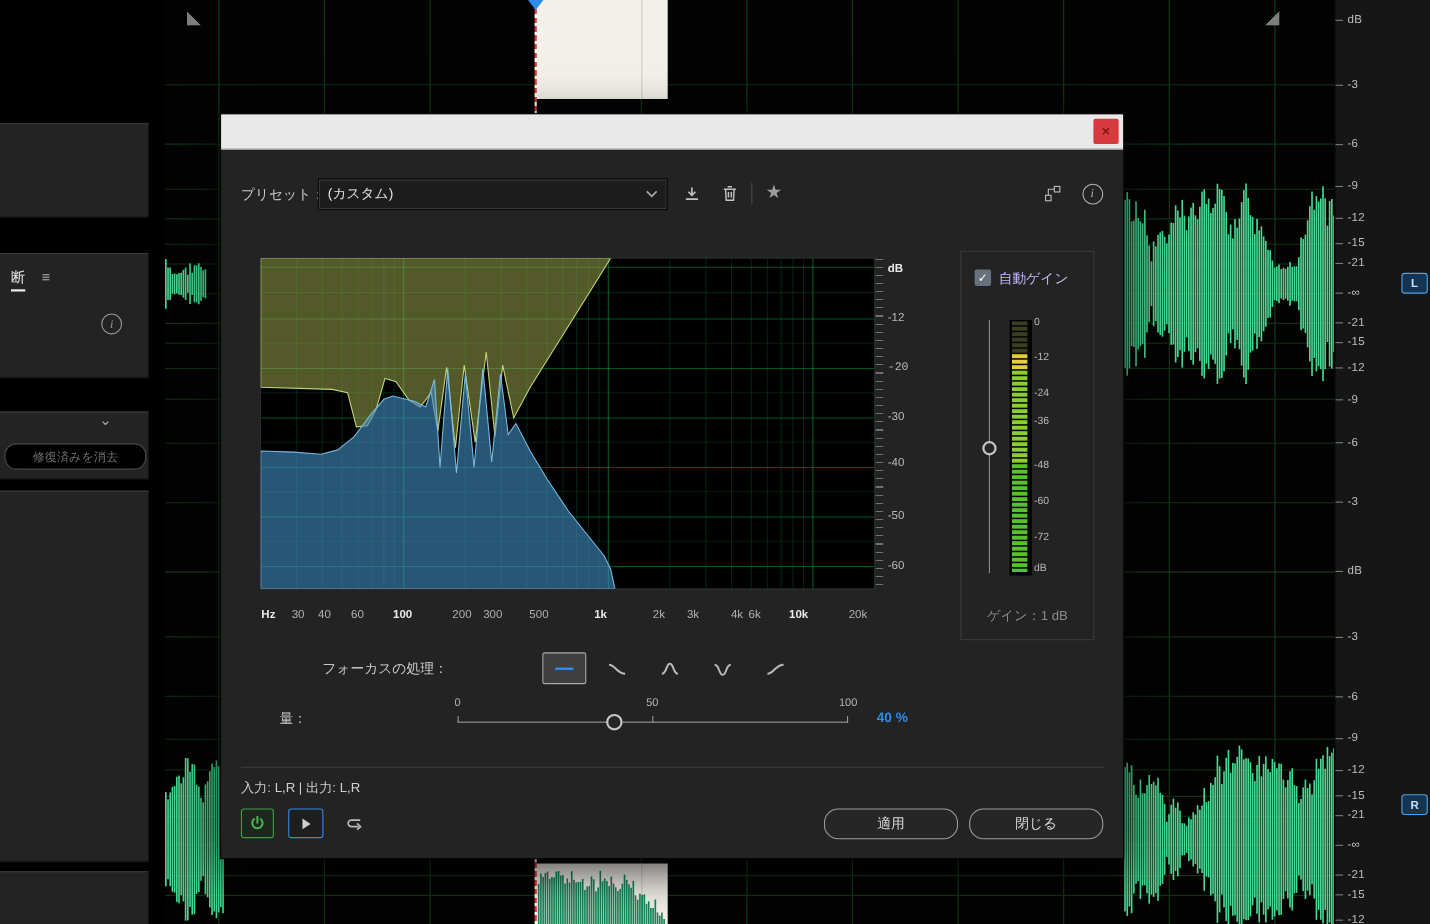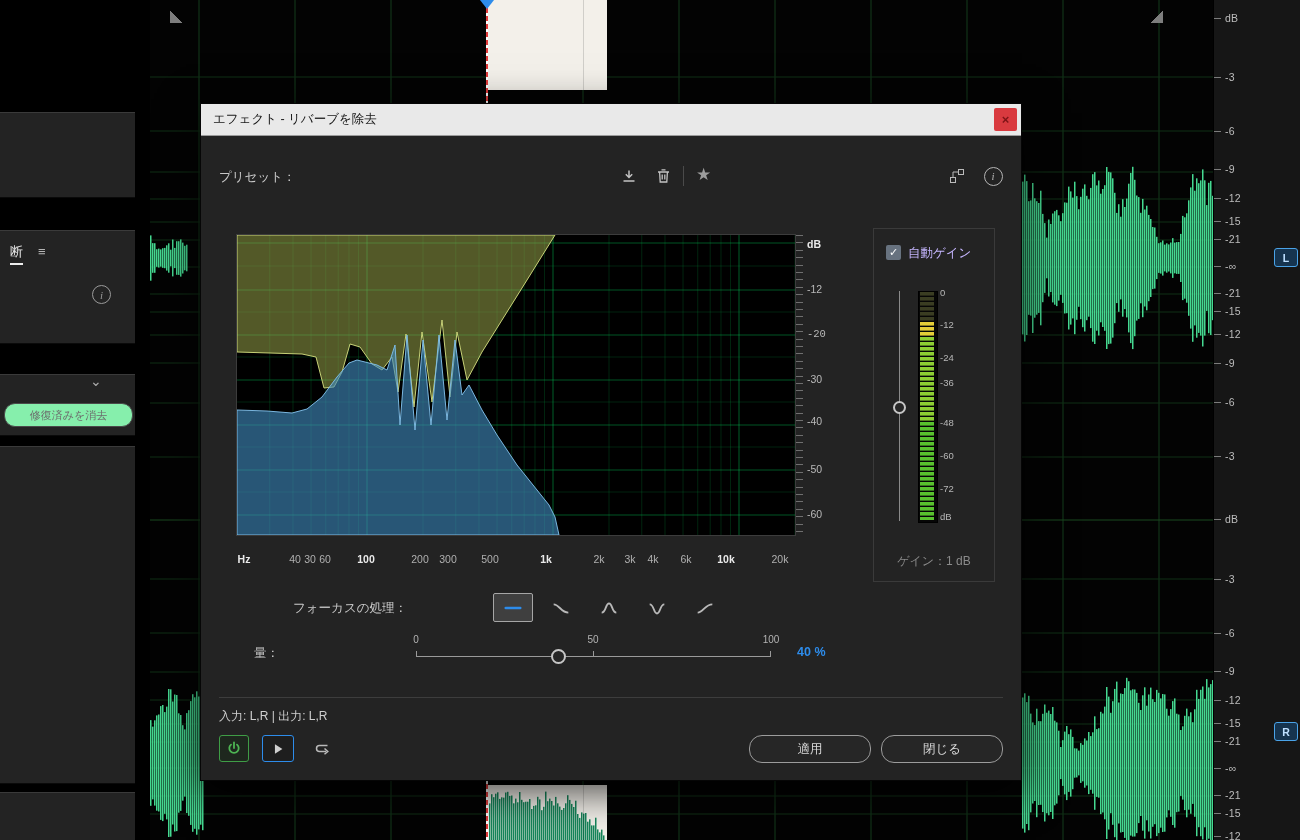--- a/index.html
+++ b/index.html
@@ -29,21 +29,21 @@
 
   
   #sidebar{left:0;top:0;width:150px;height:840px;background:#000;}
   .spanel{position:absolute;left:0;width:135px;background:#232323;border-top:1px solid #3a3a3a;border-bottom:1px solid #0a0a0a;}
   .sp-header{position:absolute;font-size:13px;color:#e4e4e4;border-bottom:2px solid #ededed;padding-bottom:2px;}
   .menu-glyph{position:absolute;font-size:13px;color:#b5b5b5;}
   .info-circle{width:17px;height:17px;border:1px solid #9a9a9a;border-radius:50%;color:#9a9a9a;
                font-size:11px;display:flex;align-items:center;justify-content:center;font-style:italic;font-family:"Liberation Serif",serif;}
   .caret{font-size:14px;color:#aaa;}
   .disabled-btn{position:absolute;border:1px solid #4a4a4a;border-radius:11px;color:#6d6d6d;font-size:11px;
-                display:flex;align-items:center;justify-content:center;background:#86efac;}
+                display:flex;align-items:center;justify-content:center;background:#000000;}
 
   
   #dialog{left:200px;top:103px;width:820px;height:676px;background:#232323;border:1px solid #060606;
           box-shadow:0 10px 40px rgba(0,0,0,.75);z-index:10;}
   #titlebar{position:absolute;left:0;top:0;width:100%;height:31px;background:#e9e9e9;border-bottom:1px solid #9b9b9b;}
   #dlg-title{position:absolute;left:12px;top:0;line-height:31px;font-size:12.5px;color:#161616;}
   #dlg-close{position:absolute;right:4px;top:4px;width:23px;height:23px;background:#d93a3f;color:#7e1417;
              font-size:13px;font-weight:bold;display:flex;align-items:center;justify-content:center;border-radius:2px;cursor:default;}
   .lbl{font-size:12.5px;color:#c9c9c9;}
   #preset-dd{background:#1d1d1d;border:1px solid #0a0a0a;box-shadow:inset 0 0 0 1px #383838;color:#e2e2e2;
@@ -559,25 +559,30 @@
     <div class="spanel" style="top:374px;height:60px">
       <span class="abs caret" style="left:90px;top:-2px">⌄</span>
       <div class="disabled-btn" style="left:4px;top:28px;width:127px;height:22px">修復済みを消去</div>
     </div>
     <div class="spanel" style="top:446px;height:336px"></div>
     <div class="spanel" style="top:792px;height:48px"></div>
   </div>
 
   <div id="dialog" class="abs">
     <div id="titlebar">
-      <span id="dlg-title">エフェクト - リバーブを除去</span>
       <div id="dlg-close">×</div>
     </div>
 
     <span class="abs lbl" style="left:18px;top:65px">プリセット：</span>
+    <div id="preset-dd" class="abs" style="left:88px;top:58px;width:300px;height:27px">
+      <span>(カスタム)</span>
+      <svg width="11" height="7" viewBox="0 0 11 7">
+        <path d="M1 1 L5.5 5.5 L10 1" stroke="#aaa" stroke-width="1.5" fill="none"></path>
+      </svg>
+    </div>
     <div class="abs tool-ic" style="left:416px;top:60px">
       <svg width="16" height="15" viewBox="0 0 16 15">
           <path d="M8 1.5 v6.5 M4.8 5.3 L8 8.5 L11.2 5.3 M2.5 12 h11" stroke="#c3c3c3" stroke-width="1.5" fill="none"></path>
         </svg>
     </div>
     <div class="abs tool-ic" style="left:450px;top:60px">
       <svg width="15" height="16" viewBox="0 0 15 16">
           <path d="M2 4 h11 M5.5 1.8 h4 M3.6 4 l.6 10 h6.6 l.6 -10 M6.2 6.5 v5 M8.8 6.5 v5" stroke="#c3c3c3" stroke-width="1.3" fill="none"></path>
         </svg>
     </div>
@@ -661,31 +666,31 @@
         <div class="ax-row" style="top: 228px;">
           <span>-50</span>
         </div>
         <div class="ax-row" style="top: 273px;">
           <span>-60</span>
         </div>
       </div>
     <div class="abs" style="left:35px;top:449px;width:558px;height:14px">
 
     <span class="ax-x b" style="left: 8px;">Hz</span>
-        <span class="ax-x" style="left: 35px; margin-left: 39px;">30</span>
+        <span class="ax-x" style="left: 35px;">30</span>
         <span class="ax-x" style="left: 59px;">40</span>
         <span class="ax-x" style="left: 89px; text-align: right;">60</span>
         <span class="ax-x b" style="left: 130px;">100</span>
         <span class="ax-x" style="left: 184px;">200</span>
         <span class="ax-x" style="left: 212px;">300</span>
         <span class="ax-x" style="left: 254px;">500</span>
         <span class="ax-x b" style="left: 310px;">1k</span>
         <span class="ax-x" style="left: 363px;">2k</span>
         <span class="ax-x" style="left: 394px;">3k</span>
-        <span class="ax-x" style="left: 417px;">4k</span>
+        <span class="ax-x" style="left: 434px;">4k</span>
         <span class="ax-x" style="left: 450px;">6k</span>
         <span class="ax-x b" style="left: 490px;">10k</span>
         <span class="ax-x" style="left: 544px;">20k</span>
       </div>
 
     <div id="ag-panel" class="abs" style="left:672px;top:124px;width:120px;height:352px">
       <div id="ag-check" class="abs" style="left:12px;top:16px">✓</div>
       <span class="abs lbl" style="left:34px;top:16px;color:#c4b5fd">自動ゲイン</span>
       <div id="gain-track" class="abs" style="left:25px;top:62px;height:230px"></div>
       <div class="abs knob" style="left:19px;top:172px;width:13px;height:13px"></div>

